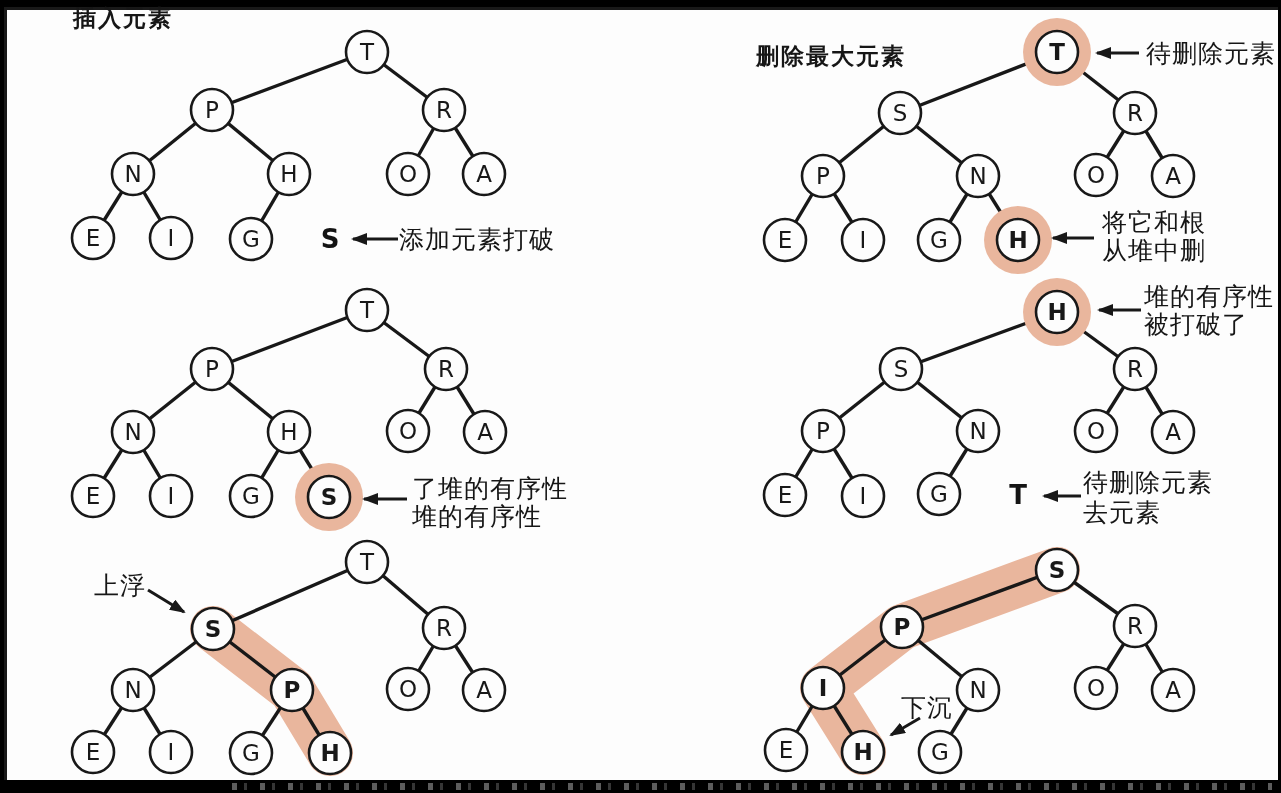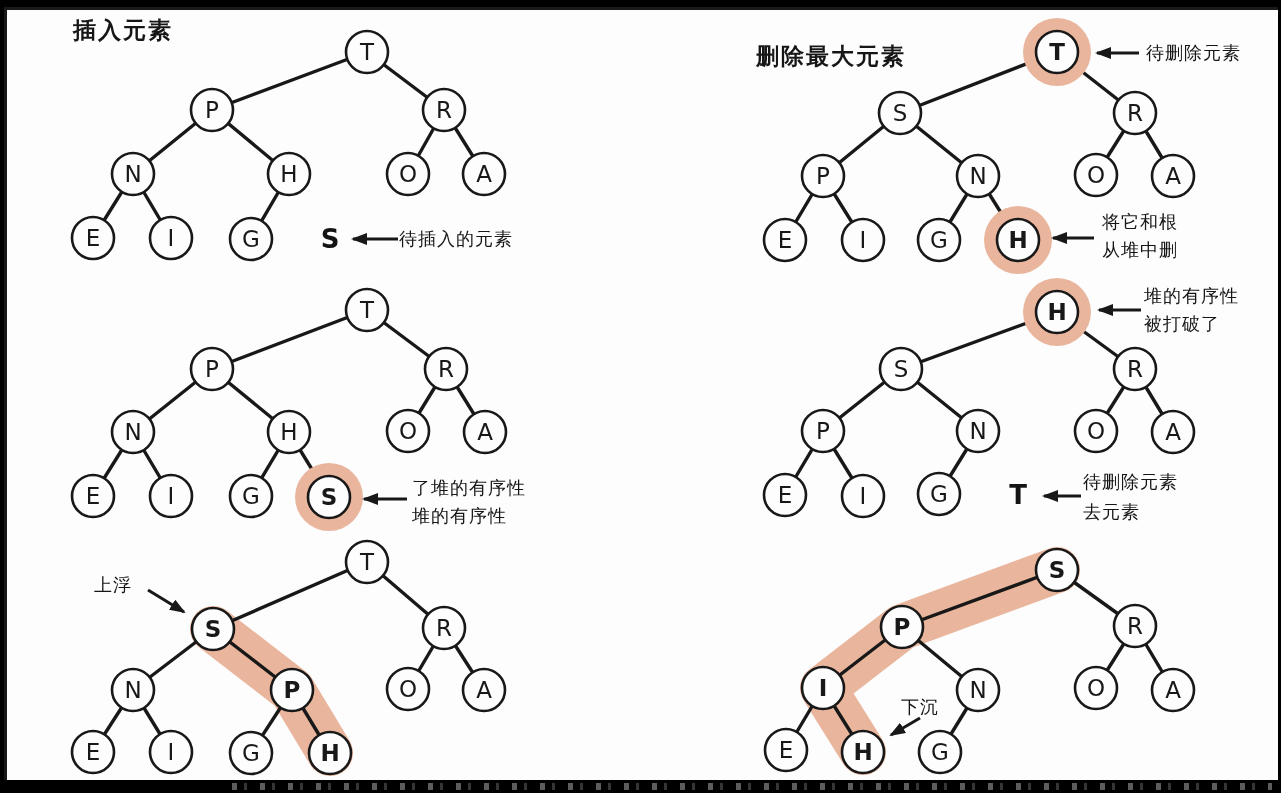--- a/index.html
+++ b/index.html
@@ -17,21 +17,21 @@
     background:repeating-linear-gradient(90deg,#6d6d6d 0 5px,#000 5px 12px,#3f3f3f 12px 15px,#000 15px 28px);
     opacity:.85;
   }
   svg#diagram{position:absolute;left:0;top:0;}
   .title{
     position:absolute;font-size:23px;font-weight:600;color:#161616;
     line-height:30px;white-space:nowrap;letter-spacing:2px;
     font-family:"Liberation Serif", serif;
   }
   .cjk{
-    position:absolute;font-size:18px;line-height:28px;color:#161616;
+    position:absolute;font-size:25px;line-height:28px;color:#161616;
     white-space:nowrap;letter-spacing:1px;
     font-family:Liberation Sans, sans-serif;
   }
   .letter{
     position:absolute;transform:translate(-50%,-50%);
     font-family:"DejaVu Sans", sans-serif;font-weight:700;font-size:26px;color:#141414;
   }
 </style>
 </head>
 <body>
@@ -252,28 +252,28 @@
       <line x1="407" y1="499" x2="364" y2="499" stroke="#181818" stroke-width="3" marker-end="url(#ah)"></line>
       <line x1="148" y1="590" x2="184" y2="612" stroke="#181818" stroke-width="3" marker-end="url(#ah)"></line>
       <line x1="1139" y1="53" x2="1097" y2="53" stroke="#181818" stroke-width="3" marker-end="url(#ah)"></line>
       <line x1="1094" y1="238" x2="1053" y2="238" stroke="#181818" stroke-width="3" marker-end="url(#ah)"></line>
       <line x1="1141" y1="310" x2="1099" y2="310" stroke="#181818" stroke-width="3" marker-end="url(#ah)"></line>
       <line x1="1081" y1="496" x2="1044" y2="496" stroke="#181818" stroke-width="3" marker-end="url(#ah)"></line>
       <line x1="920" y1="718" x2="891" y2="735" stroke="#181818" stroke-width="3" marker-end="url(#ah)"></line>
     </g>
 </svg>
 
-<div class="title" style="left:73px;top:16px">插入元素</div>
+<div class="title" style="left:73px;top:4px">插入元素</div>
 <div class="title" style="left:756px;top:42px">删除最大元素</div>
 
 <div class="letter" style="left:330px;top:239px">S</div>
 <div class="letter" style="left:1018px;top:495px">T</div>
 
 <div class="cjk" style="left:399px;top:225px">
-  <div>待插入的元素</div>
+  <div>添加元素打破</div>
 </div>
 <div class="cjk" style="left:412px;top:474px">
   <div>了堆的有序性</div>
   <div>堆的有序性</div>
 </div>
 <div class="cjk" style="left:94px;top:571px">
   <div>上浮</div>
 </div>
 <div class="cjk" style="left:1146px;top:39px">
   <div>待删除元素</div>

